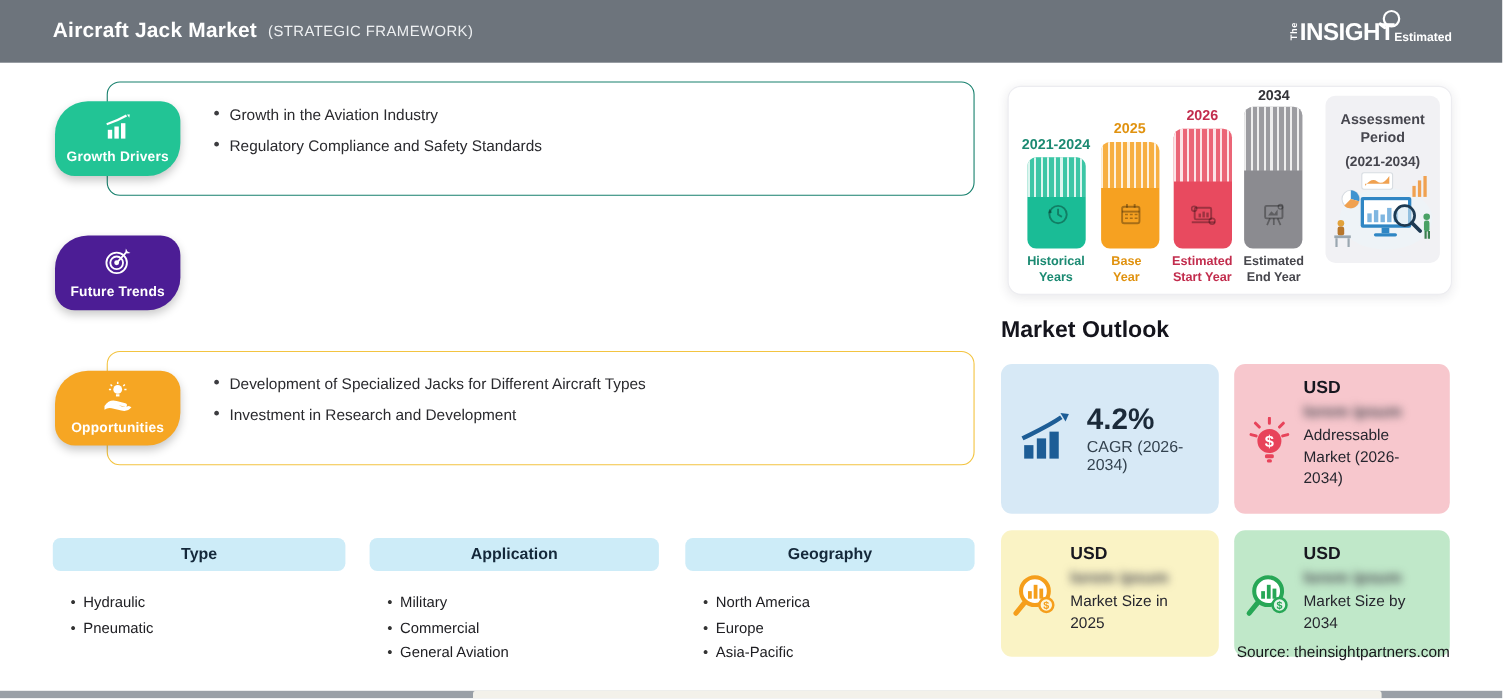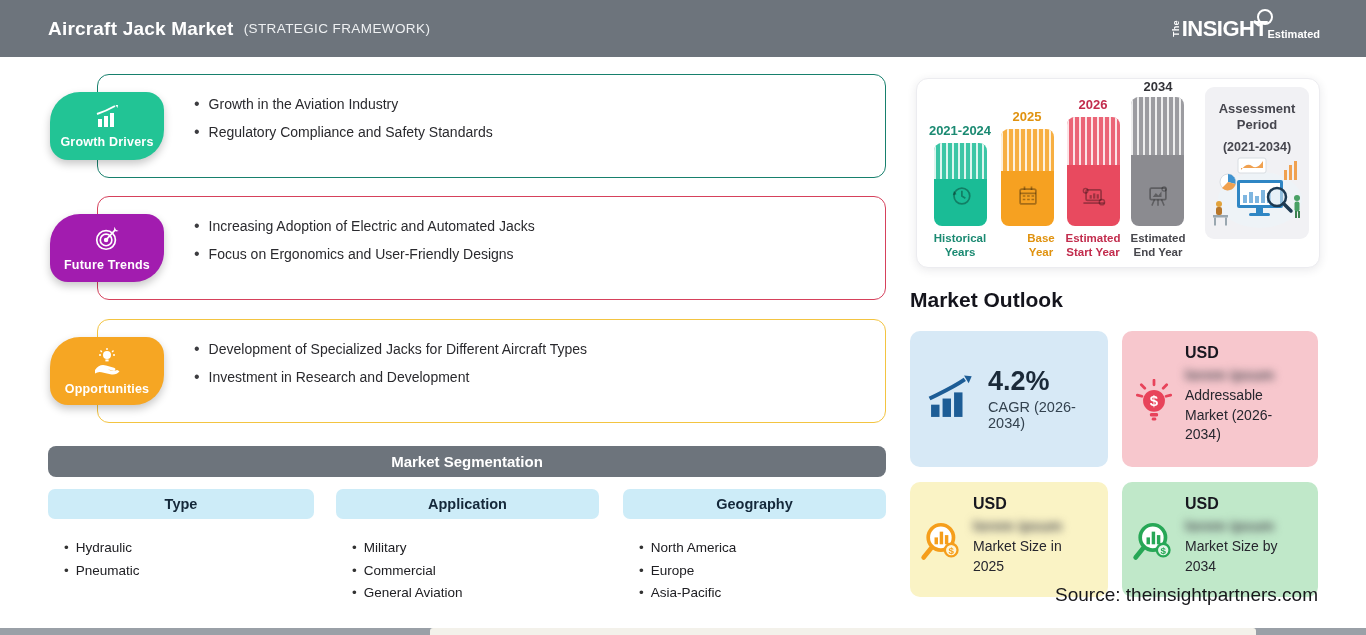--- a/index.html
+++ b/index.html
@@ -26,21 +26,21 @@
   #box-trends{top:196px;border-color:#d6415c;}
   #box-opps{top:319px;border-color:#f3c441;}
   .fbox ul{list-style:none;margin:0;padding:15px 0 0 96px;}
   .fbox li{font-size:14px;color:#2a2a2e;height:28px;display:flex;align-items:center;}
   .fbox li::before{content:"\2022";margin-right:9px;color:#3c3c40;font-size:16px;}
 
   .badge{position:absolute;left:50px;width:114px;height:68px;border-radius:30px 18px 30px 18px;
          display:flex;flex-direction:column;align-items:center;justify-content:center;gap:1px;
          color:#fff;box-shadow:0 4px 9px rgba(0,0,0,.22);}
   #badge-growth{top:92px;background:#22c495;}
-  #badge-trends{top:214px;background:#a21caf;align-items:center;}
+  #badge-trends{top:214px;background:#4c1d95;align-items:center;}
   #badge-opps{top:337px;background:#f6a623;}
   .blabel{font-size:12.5px;font-weight:bold;letter-spacing:.2px;}
 
   
   .seg-title{position:absolute;left:48px;top:446px;width:838px;height:31px;background:#6d747c;border-radius:8px;
              color:#fff;font-weight:bold;font-size:15px;display:flex;align-items:center;justify-content:center;}
   .seg-col{position:absolute;top:489px;height:30px;background:#cdecf8;border-radius:7px;color:#14283a;
            font-weight:bold;font-size:14.5px;display:flex;align-items:center;justify-content:center;}
   #col-type{left:48px;width:266px;}
   #col-application{left:336px;width:263px;}
@@ -63,21 +63,21 @@
   #tbar-1 .stripes{height:36px;} #tbar-2 .stripes{height:42px;}
   #tbar-3 .stripes{height:48px;} #tbar-4 .stripes{height:58px;}
   .bicon{position:absolute;left:50%;transform:translateX(-50%);bottom:12px;opacity:.85;}
   .tyear{position:absolute;width:90px;text-align:center;font-size:13px;font-weight:bold;}
   #tyear-1{left:-2px;top:44px;color:#1b8a72;}
   #tyear-2{left:65px;top:30px;color:#e0920f;}
   #tyear-3{left:131px;top:18px;color:#c22c4d;}
   #tyear-4{left:196px;top:0px;color:#333338;}
   .tlabel{position:absolute;top:152px;width:78px;text-align:center;font-size:11.5px;font-weight:bold;line-height:1.25;}
   #tlabel-1{left:4px;color:#1b8a72;}
-  #tlabel-2{left:85px;color:#e0920f;}
+  #tlabel-2{left:68px;color:#e0920f;}
   #tlabel-3{left:137px;color:#c22c4d;}
   #tlabel-4{left:202px;color:#47474d;}
   .apanel{position:absolute;left:288px;top:8px;width:104px;height:152px;background:#f1f1f4;border-radius:9px;
           text-align:center;box-sizing:border-box;padding-top:14px;}
   .atitle{font-size:13px;font-weight:bold;color:#46464e;line-height:1.25;}
   .arange{font-size:12.5px;font-weight:bold;color:#46464e;margin-top:6px;}
   .aillus{position:absolute;bottom:3px;left:3px;}
 
   
   .mo-title{position:absolute;left:910px;top:288px;font-size:21px;font-weight:bold;color:#14141c;}
@@ -87,21 +87,21 @@
   .cagr-val{font-size:27px;font-weight:bold;color:#1b2a39;line-height:1.1;}
   .cagr-label{font-size:14.5px;color:#33424f;margin-top:3px;}
   .icard{display:flex;padding:13px 12px 8px 8px;gap:7px;}
   #card-addressable{left:1122px;top:331px;width:196px;height:136px;background:#f7c7cd;}
   #card-size2025{left:910px;top:482px;width:198px;height:115px;background:#faf3c5;}
   #card-size2034{left:1122px;top:482px;width:196px;height:115px;background:#c0e8c9;}
   .card-icon-col{width:48px;display:flex;align-items:center;justify-content:center;flex-shrink:0;}
   .cur{font-size:16px;font-weight:bold;color:#17171f;}
   .blur-val{font-size:15px;font-weight:bold;color:#4a4a52;filter:blur(4px);margin:4px 0 3px;white-space:nowrap;}
   .card-label{font-size:14px;color:#26262e;line-height:1.4;}
-  .source{position:absolute;top:584px;right:48px;font-size:19px;color:#17171b;}
+  .source{position:absolute;top:584px;right:48px;font-size:14px;color:#17171b;}
 
   
   .bottom-bar{position:absolute;left:0;top:628px;width:1366px;height:7px;background:#9aa0a7;}
   .bottom-light{position:absolute;left:430px;top:628px;width:826px;height:7px;background:#f3f1ea;border-radius:3px 3px 0 0;}
 </style>
 </head>
 <body>
 
 <div class="stage">
 
@@ -134,30 +134,20 @@
           <rect x="6" y="15" width="4" height="8" fill="#fff"></rect>
           <rect x="12" y="12" width="4" height="11" fill="#fff"></rect>
           <rect x="18" y="9" width="4" height="14" fill="#fff"></rect>
           <path d="M5 10 C11 8 16 6 23 2" stroke="#fff" stroke-width="2" fill="none"></path>
           <path d="M23.5 1 l2.5 0 -0.5 3 z" fill="#fff"></path>
         </svg>
     </span>
     <span class="blabel">Growth Drivers</span>
   </div>
 
-  <div class="fbox" id="box-trends">
-    <ul>
-      <li>
-          <span>Increasing Adoption of Electric and Automated Jacks</span>
-        </li>
-      <li>
-          <span>Focus on Ergonomics and User-Friendly Designs</span>
-        </li>
-    </ul>
-  </div>
   <div class="badge" id="badge-trends">
     <span>
       <svg width="30" height="28" viewBox="0 0 32 30">
           <circle cx="15" cy="16" r="10" stroke="#fff" stroke-width="1.8" fill="none"></circle>
           <circle cx="15" cy="16" r="6.2" stroke="#fff" stroke-width="1.8" fill="none"></circle>
           <circle cx="15" cy="16" r="2.4" fill="#fff"></circle>
           <path d="M15 16 L25 5" stroke="#fff" stroke-width="1.8"></path>
           <path d="M24 2 l1.5 3 3 1.5 -3 0.5 -2 -2 z" fill="#fff"></path>
         </svg>
     </span>
@@ -179,21 +169,20 @@
       <svg width="32" height="30" viewBox="0 0 32 30">
           <circle cx="16" cy="8" r="4" fill="#fff"></circle>
           <rect x="14.4" y="12.4" width="3.2" height="2" fill="#fff"></rect>
           <path d="M16 1 v2 M9.5 3.5 l1.4 1.4 M22.5 3.5 l-1.4 1.4 M8 8 h2 M22 8 h2" stroke="#fff" stroke-width="1.4"></path>
           <path d="M4 23 q4.5-6.5 11-4.5 l8 2.2 q1.8 .5 1.4 1.9 q-.4 1.4-2.2 1 l-5.5-1.2 q5.5 2.4 9.5 .7 l2.3 1.2 q-3.4 4.3-9.2 2.9 l-8.8-2 q-3.6-.8-6.5 1.3 z" fill="#fff"></path>
         </svg>
     </span>
     <span class="blabel">Opportunities</span>
   </div>
 
-  <div class="seg-title">Market Segmentation</div>
   <div class="seg-col" id="col-type">Type</div>
   <div class="seg-col" id="col-application">Application</div>
   <div class="seg-col" id="col-geography">Geography</div>
   <ul class="seg-list" id="list-type">
     <li>
         <span>Hydraulic</span>
       </li>
     <li>
         <span>Pneumatic</span>
       </li>

